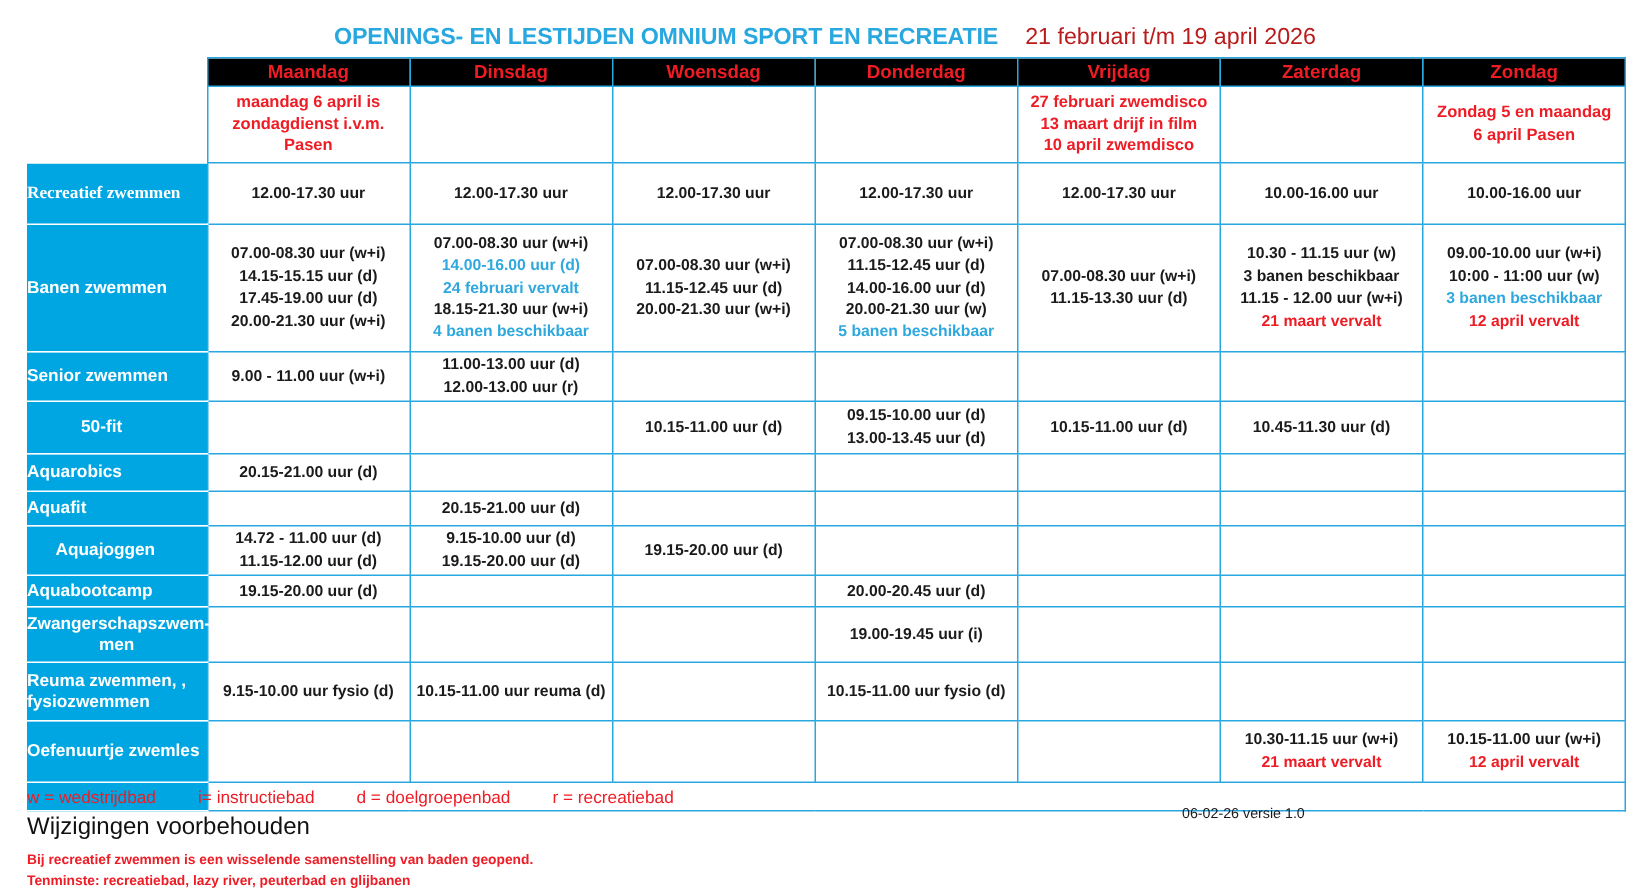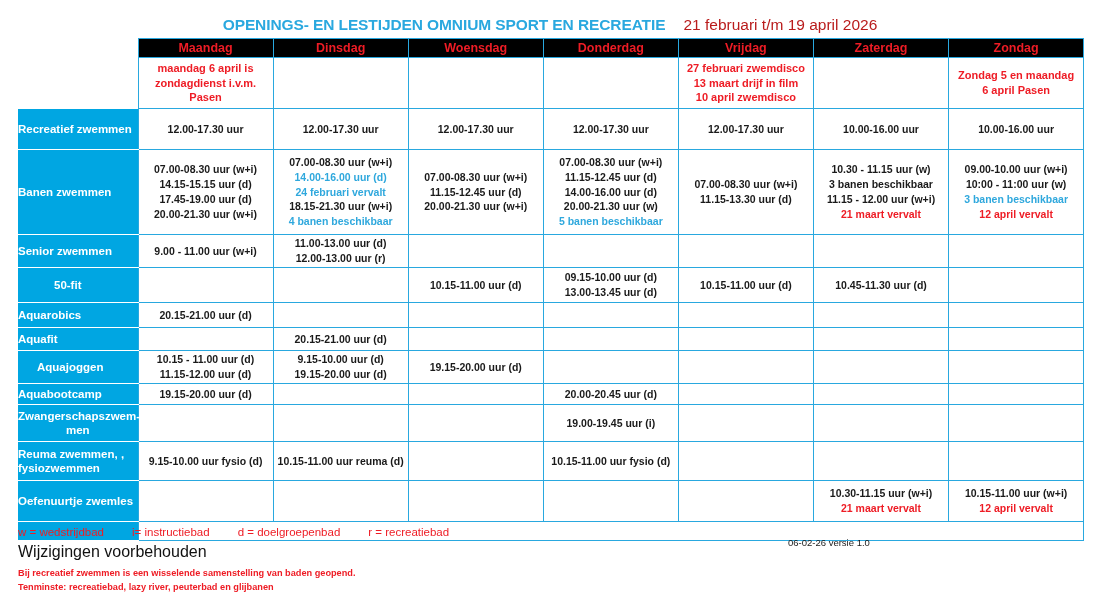--- a/index.html
+++ b/index.html
@@ -198,21 +198,21 @@
             <span class="ln red">13 maart drijf in film</span>
             <span class="ln red">10 april zwemdisco</span>
           </td>
           <td class="note" style="height: 50px;">&nbsp;</td>
           <td class="note" style="height: 50px;">
             <span class="ln red">Zondag 5  en maandag</span>
             <span class="ln red">6 april  Pasen</span>
           </td>
         </tr>
         <tr>
-          <td class="label" style="height: 40px;">Recreatief zwemmen</td>
+          <td class="label" style="height: 40px; font-family: Liberation Serif, serif;">Recreatief zwemmen</td>
           <td class="cell">
             <span class="ln">12.00-17.30 uur</span>
           </td>
           <td class="cell">
             <span class="ln">12.00-17.30 uur</span>
           </td>
           <td class="cell">
             <span class="ln">12.00-17.30 uur</span>
           </td>
           <td class="cell">
@@ -326,21 +326,21 @@
           </td>
           <td class="cell">&nbsp;</td>
           <td class="cell">&nbsp;</td>
           <td class="cell">&nbsp;</td>
           <td class="cell">&nbsp;</td>
           <td class="cell">&nbsp;</td>
         </tr>
         <tr>
           <td class="label" style="height: 32px; padding-left: 19px;">Aquajoggen</td>
           <td class="cell">
-            <span class="ln">10.15 - 11.00 uur (d)</span>
+            <span class="ln">14.72 - 11.00 uur (d)</span>
             <span class="ln">11.15-12.00 uur (d)</span>
           </td>
           <td class="cell">
             <span class="ln">9.15-10.00  uur (d)</span>
             <span class="ln">19.15-20.00 uur (d)</span>
           </td>
           <td class="cell">
             <span class="ln">19.15-20.00 uur (d)</span>
           </td>
           <td class="cell">&nbsp;</td>

